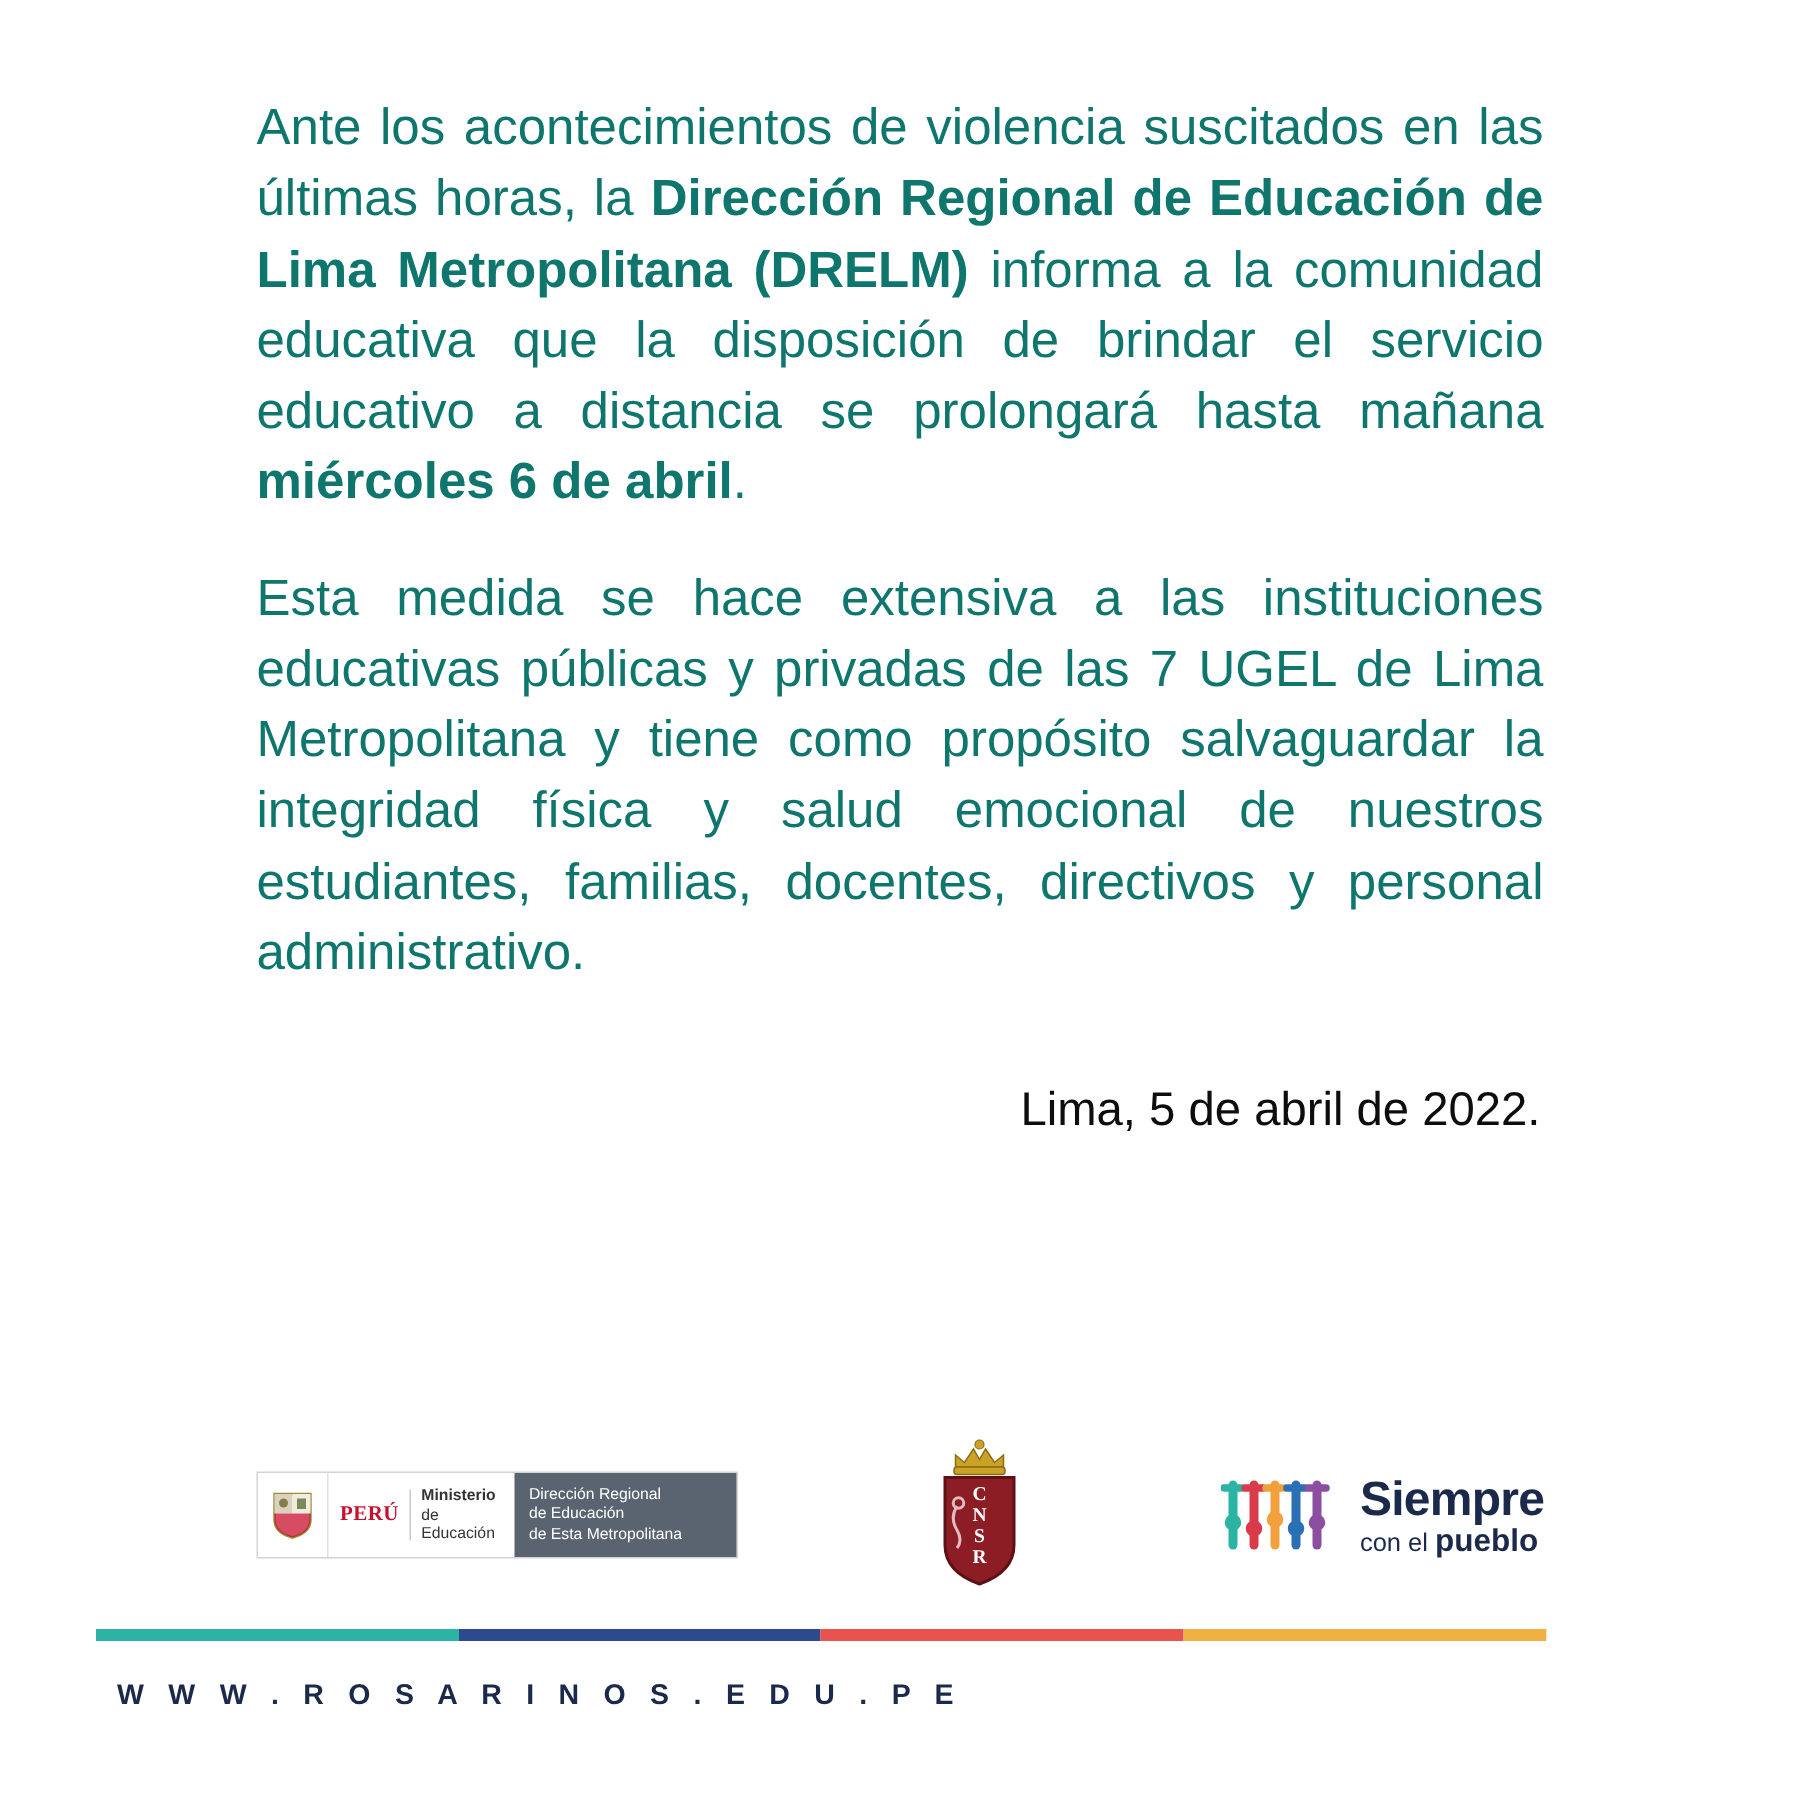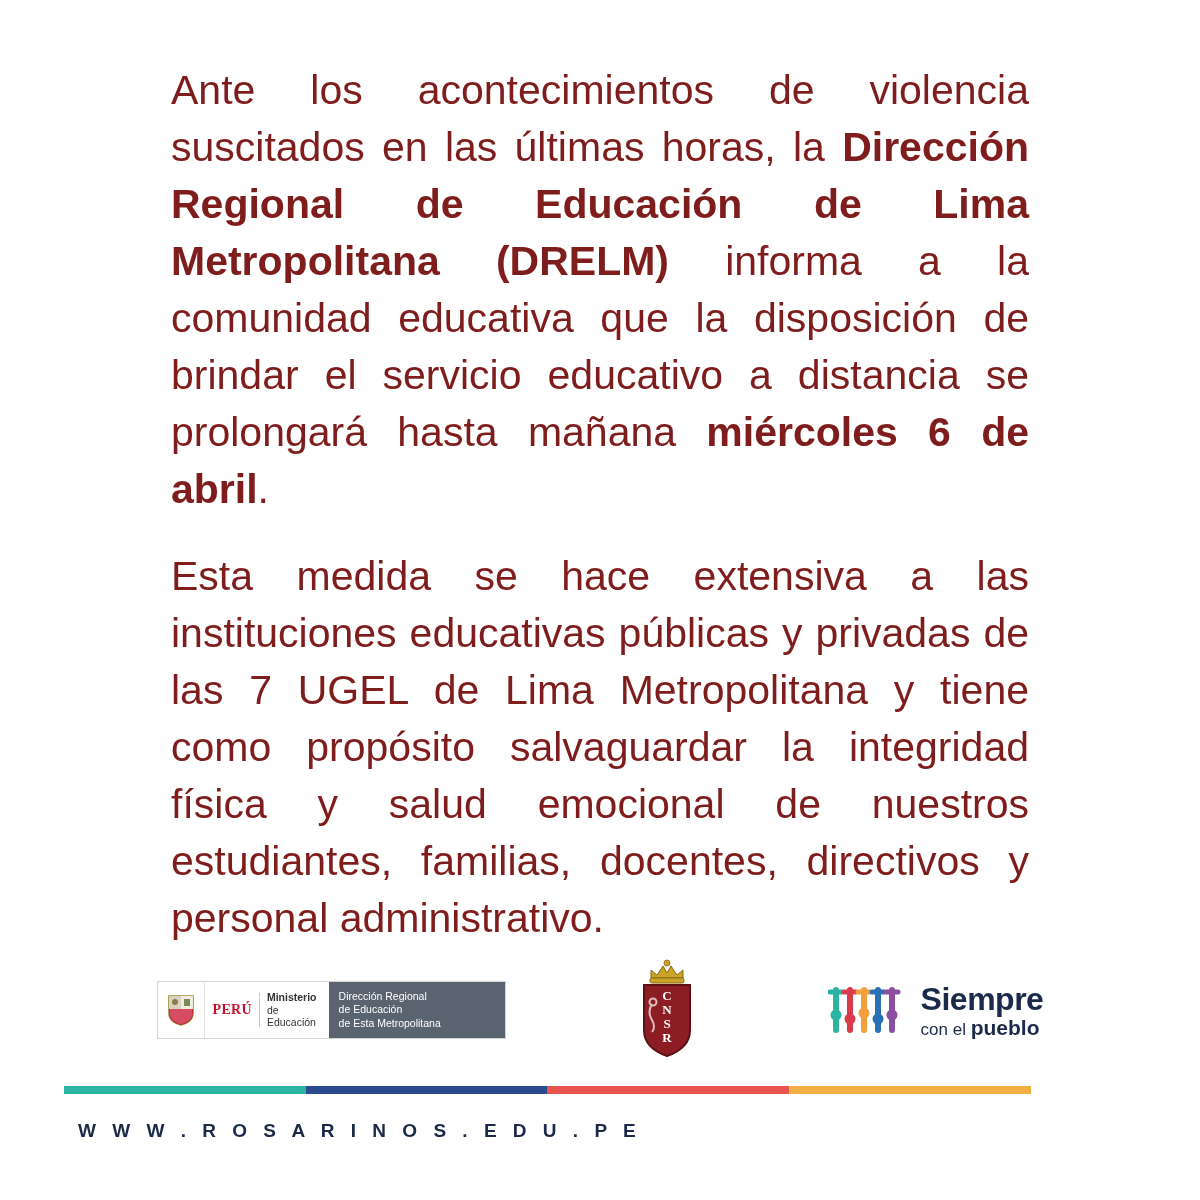--- a/index.html
+++ b/index.html
@@ -35,23 +35,23 @@
 
   
   .body-wrap {
     margin: 0 auto;
     width: 858px;
     padding-top: 62px;
   }
   .para {
     text-align: justify;
     text-align-last: left;
-    font-size: 41px;
+    font-size: 34px;
     line-height: 1.39;
-    color: #7f1d1d;
+    color: #0f766e;
     margin: 0 0 30px 0;
     font-family: "Liberation Sans", sans-serif;
     hyphens: none;
   }
   .para b {
     font-weight: bold;
   }
   .signoff {
     text-align: right;
     font-size: 31.5px;
@@ -111,21 +111,21 @@
     height: 34px;
     background: #c9c9c9;
   }
   .min-lines {
     font-size: 10.5px;
     line-height: 1.22;
     color: #333;
   }
   .min-lines .l1 { font-weight: bold; }
   .minedu .drelm-block {
-    width: 176px;
+    width: 148px;
     background: #5a6370;
     color: #ffffff;
     display: flex;
     align-items: center;
     padding-left: 10px;
     box-sizing: border-box;
   }
   .drelm-lines {
     font-size: 10.5px;
     line-height: 1.24;
@@ -195,20 +195,21 @@
 
 
   <div class="body-wrap">
 
     <p class="para">
       <span>Ante los acontecimientos de violencia suscitados en las últimas horas, la </span><b>Dirección Regional de Educación de Lima Metropolitana (DRELM)</b><span> informa a la comunidad educativa que la disposición de brindar el servicio educativo a distancia se prolongará hasta mañana </span><b>miércoles 6 de abril</b><span>.</span>
     </p>
 
     <p class="para">Esta medida se hace extensiva a las instituciones educativas públicas y privadas de las 7 UGEL de Lima Metropolitana y tiene como propósito salvaguardar la integridad física y salud emocional de nuestros estudiantes, familias, docentes, directivos y personal administrativo.</p>
 
+    <div class="signoff">Lima, 5 de abril de 2022.</div>
   </div>
 
   <div class="logos">
 
     <div class="minedu">
       <div class="shield">
         <svg class="shield-svg" width="30" height="34" viewBox="0 0 30 34">
           <path d="M3 3 H27 V20 Q27 29 15 32 Q3 29 3 20 Z" fill="#ffffff" stroke="#9a8a3a" stroke-width="1.6"></path>
           <path d="M3 3 H15 V16 H3 Z" fill="#d8d2bf"></path>
           <path d="M15 3 H27 V16 H15 Z" fill="#f0ece0"></path>

